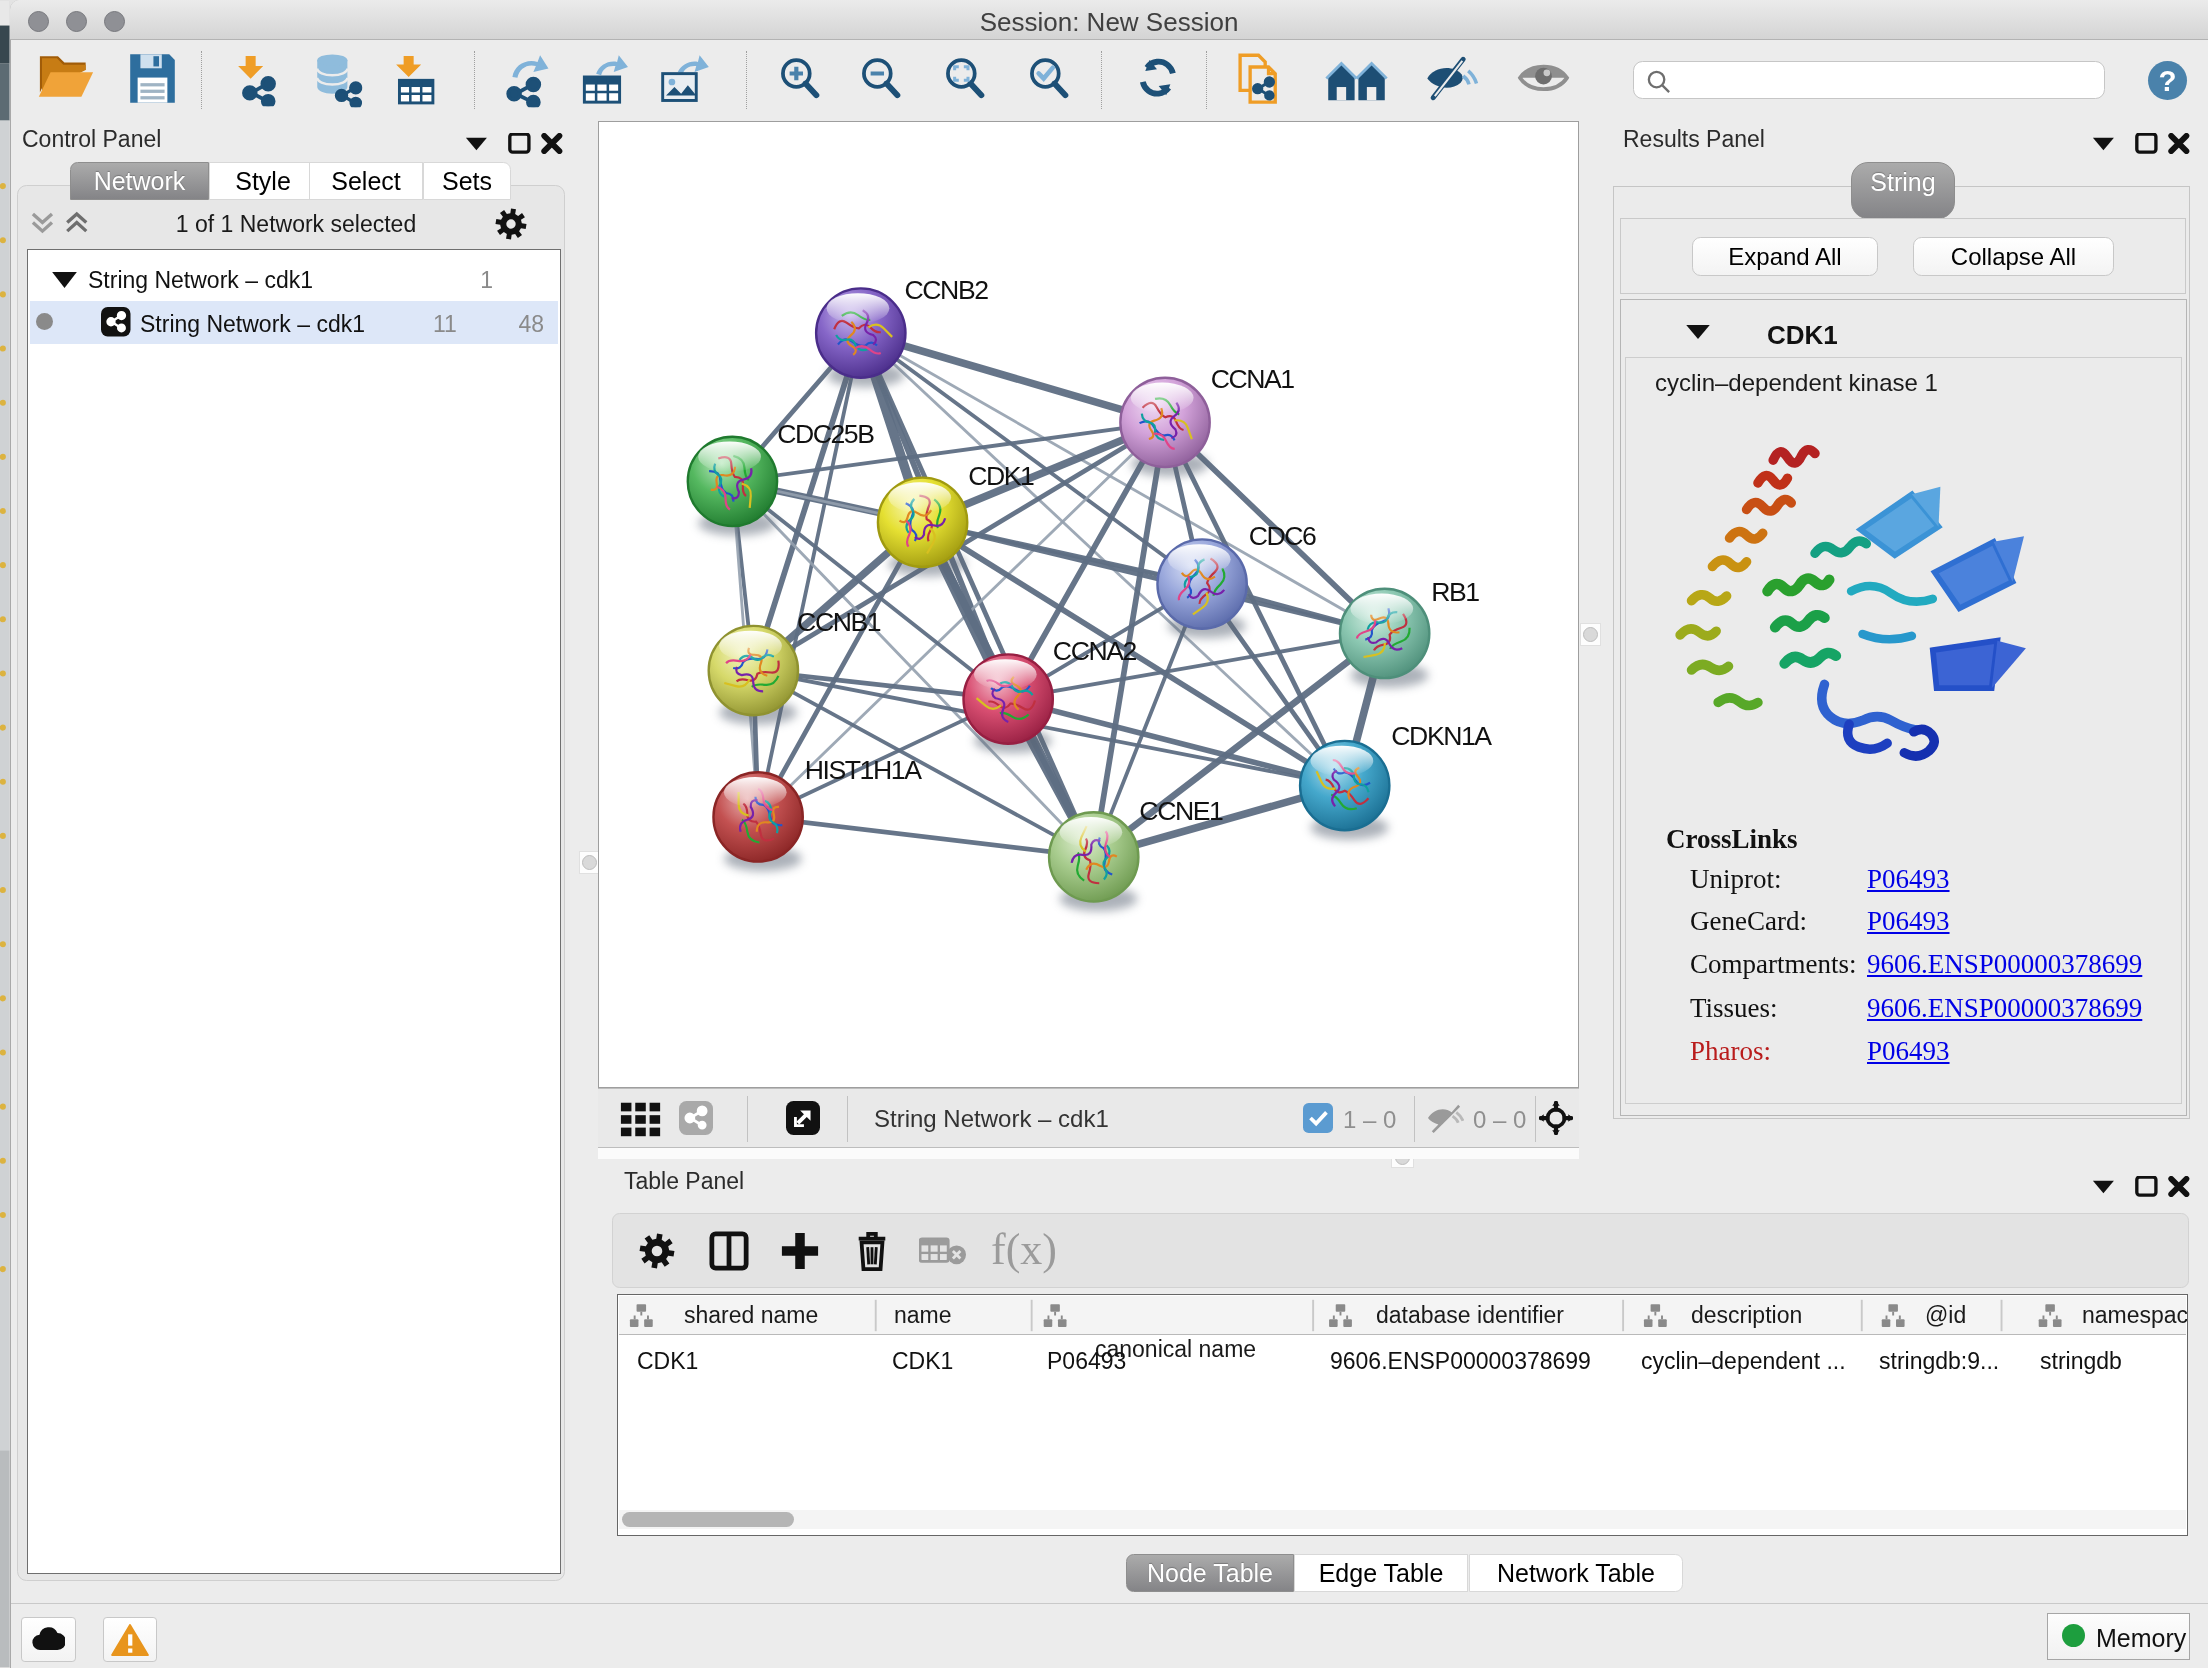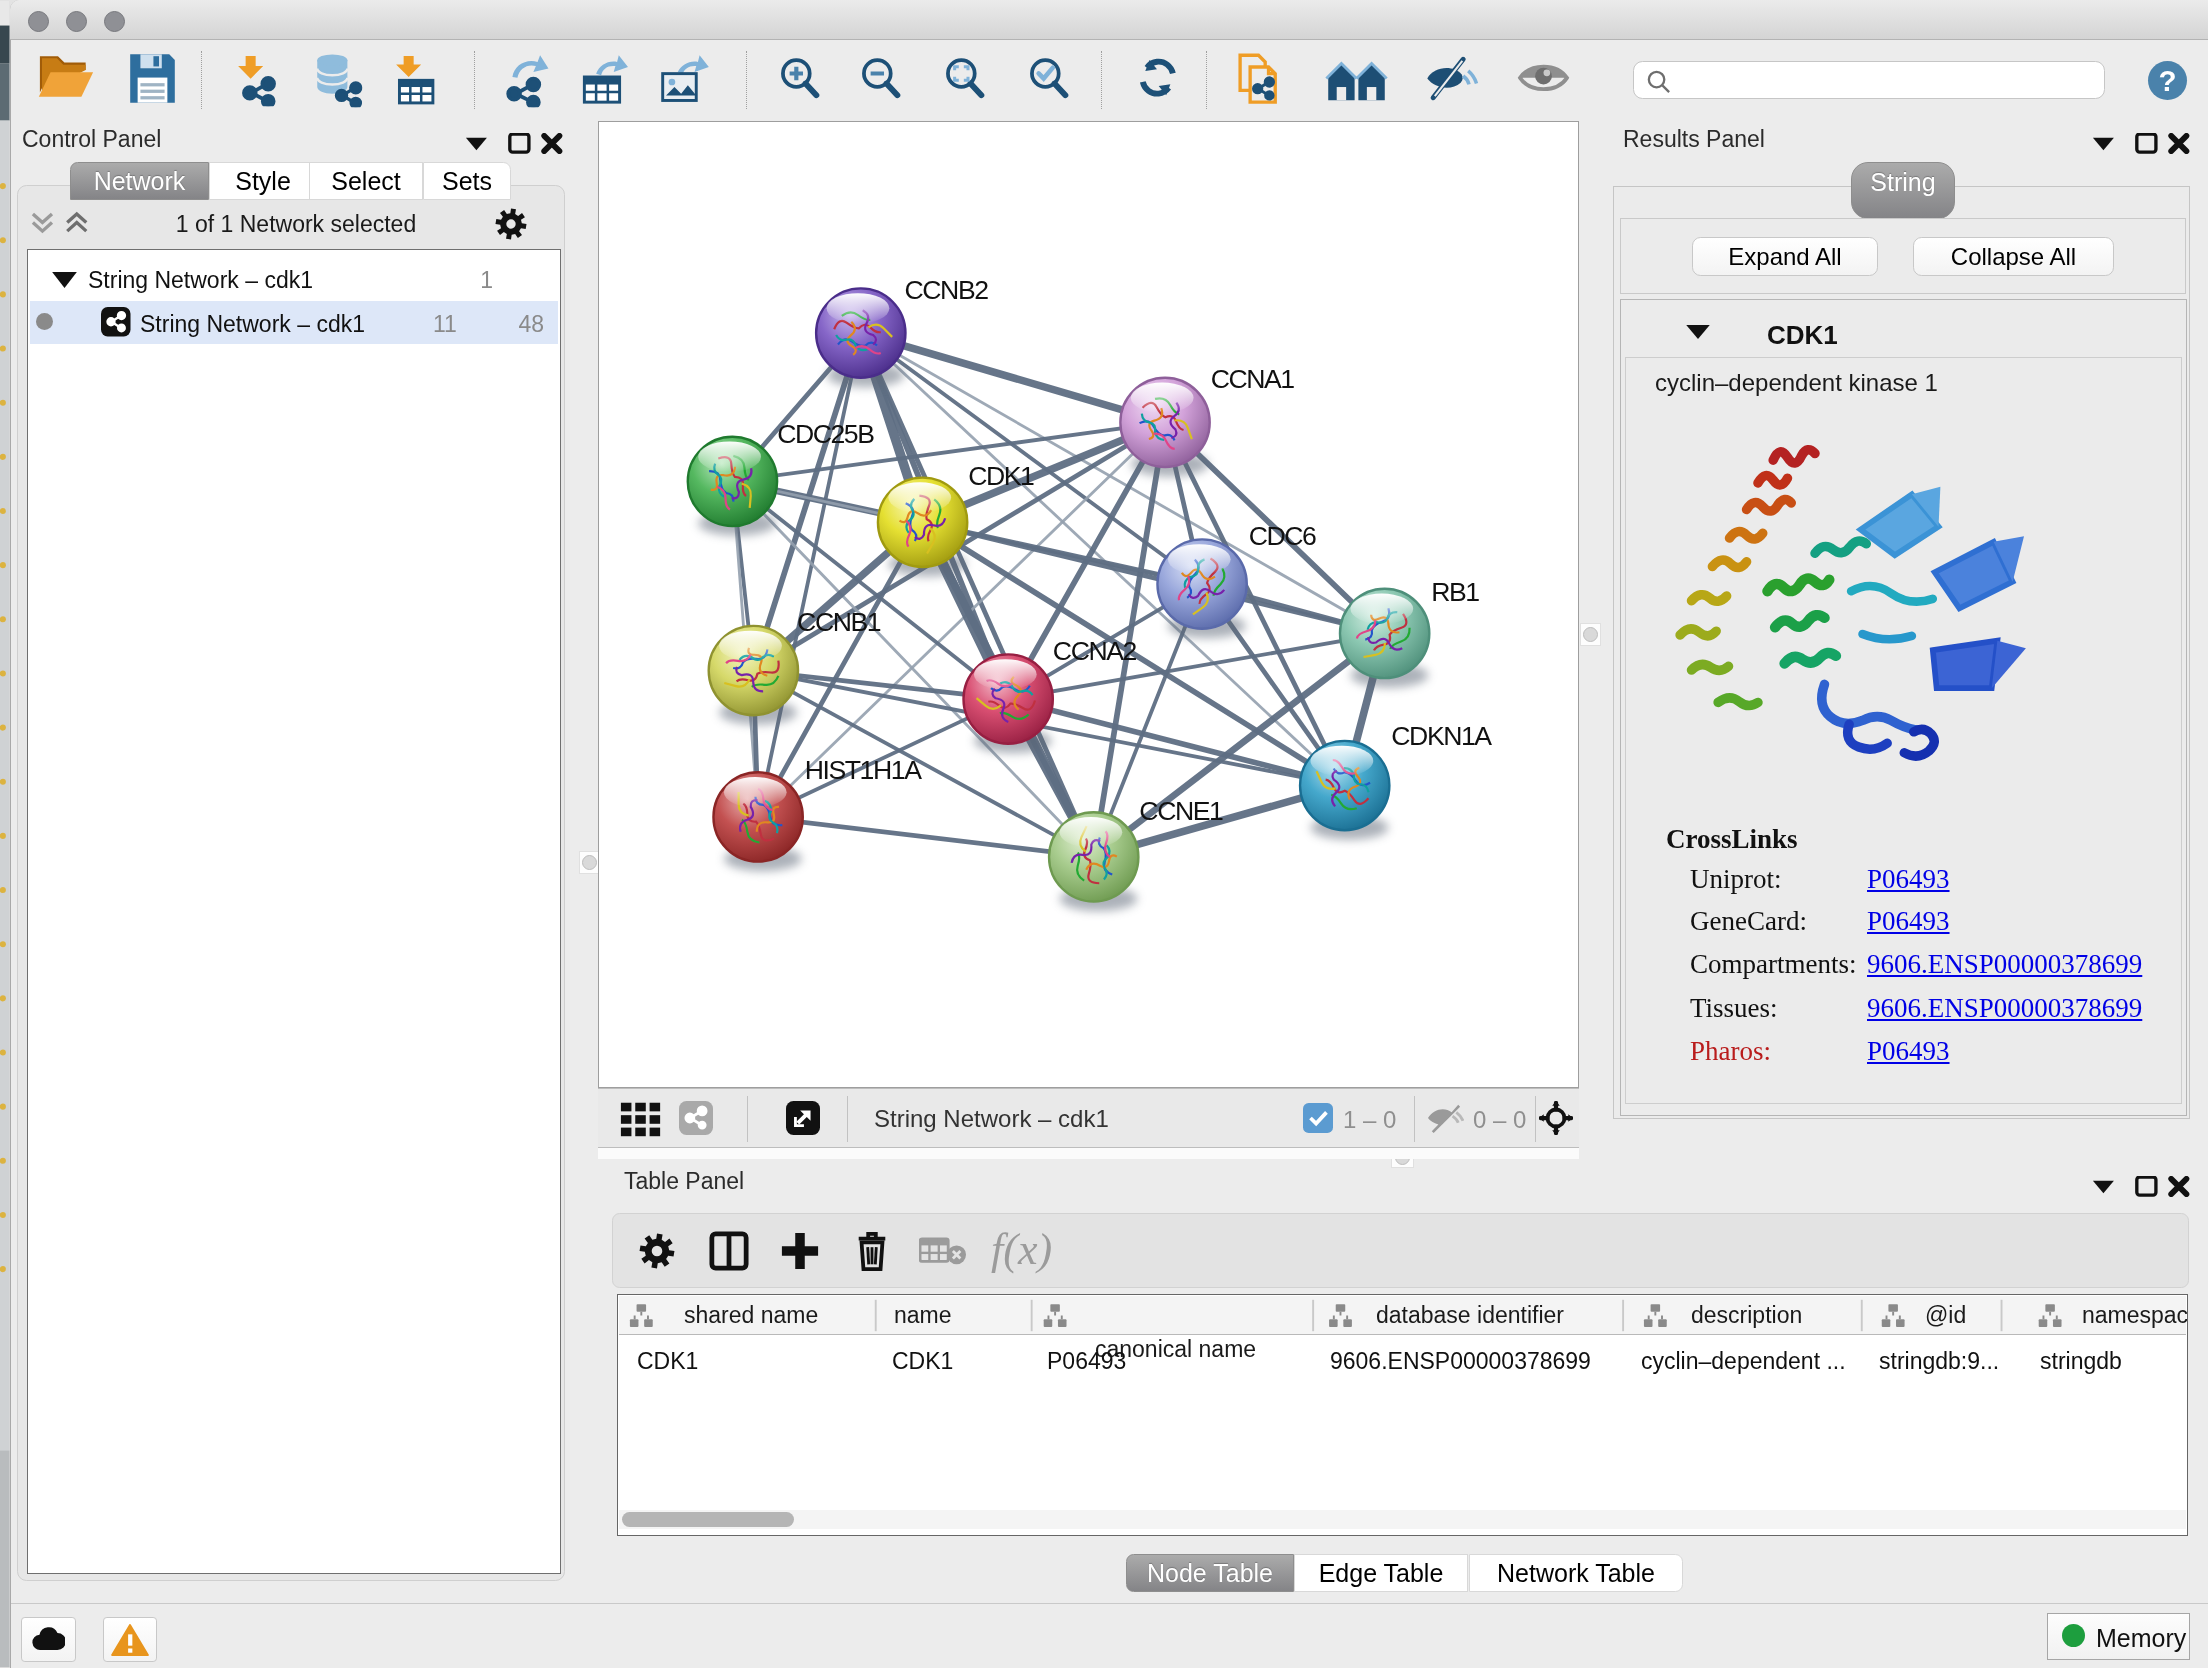--- a/index.html
+++ b/index.html
@@ -54,20 +54,21 @@
       <circle cx="3" cy="1335" r="3.2"></circle>
 </g>
 <rect x="0" y="1526" width="10" height="228" fill="#b9bcbe"></rect>
 </svg>
 
 <div class="win"></div>
 <div class="titlebar">
 <div class="tl" style="left:18px"></div>
 <div class="tl" style="left:56px"></div>
 <div class="tl" style="left:94px"></div>
+<div class="title">Session: New Session</div>
 </div>
 
 <div class="toolbar" id="toolbar">
 <div class="tsep" style="left:190px"></div>
 <div class="tsep" style="left:463px"></div>
 <div class="tsep" style="left:735px"></div>
 <div class="tsep" style="left:1090px"></div>
 <div class="tsep" style="left:1195px"></div>
 
 <svg class="abs" style="transform:scale(1.12);left:26px;top:8.6px" width="59" height="57" viewBox="0 0 62 60">
@@ -646,21 +647,21 @@
 </svg>
 <svg class="abs" style="left:919px;top:1236px" width="49" height="30" viewBox="0 0 52 32">
 <rect x="1" y="3" width="30" height="24" rx="2" fill="none" stroke="#9b9b9b" stroke-width="3"></rect>
 <rect x="1" y="3" width="30" height="7" fill="#9b9b9b"></rect>
 <line x1="11" y1="3" x2="11" y2="27" stroke="#9b9b9b" stroke-width="2.5"></line>
 <line x1="21" y1="3" x2="21" y2="27" stroke="#9b9b9b" stroke-width="2.5"></line>
 <line x1="1" y1="18" x2="31" y2="18" stroke="#9b9b9b" stroke-width="2.5"></line>
 <circle cx="40" cy="20" r="10" fill="#9b9b9b"></circle>
 <path d="M36 16l8 8M44 16l-8 8" stroke="#e3e3e3" stroke-width="3"></path>
 </svg>
-<div class="abs serif" style="left:991px;top:1224px;font-size:44px;font-style:italic;color:#9b9b9b">f(x)</div>
+<div class="abs serif" style="left:991px;top:1224px;font-size:44px;color:#9b9b9b">f(x)</div>
 
 <div class="abs" style="left:617px;top:1294px;width:1571px;height:242px;background:#fff;border:1.9px solid #666;box-sizing:border-box"></div>
 <div class="abs" style="left:619px;top:1296px;width:1567px;height:39px;background:#f4f4f4;border-bottom:1px solid #b9b9b9;box-sizing:border-box"></div>
 <svg class="abs" style="left:619px;top:1296px" width="1567" height="39" viewBox="0 0 1648 41">
 <g stroke="#c9c9c9" stroke-width="2">
 <line x1="270" y1="4" x2="270" y2="37"></line>
       <line x1="434" y1="4" x2="434" y2="37"></line>
 <line x1="730" y1="4" x2="730" y2="37"></line>
       <line x1="1056" y1="4" x2="1056" y2="37"></line>
 <line x1="1307" y1="4" x2="1307" y2="37"></line>

